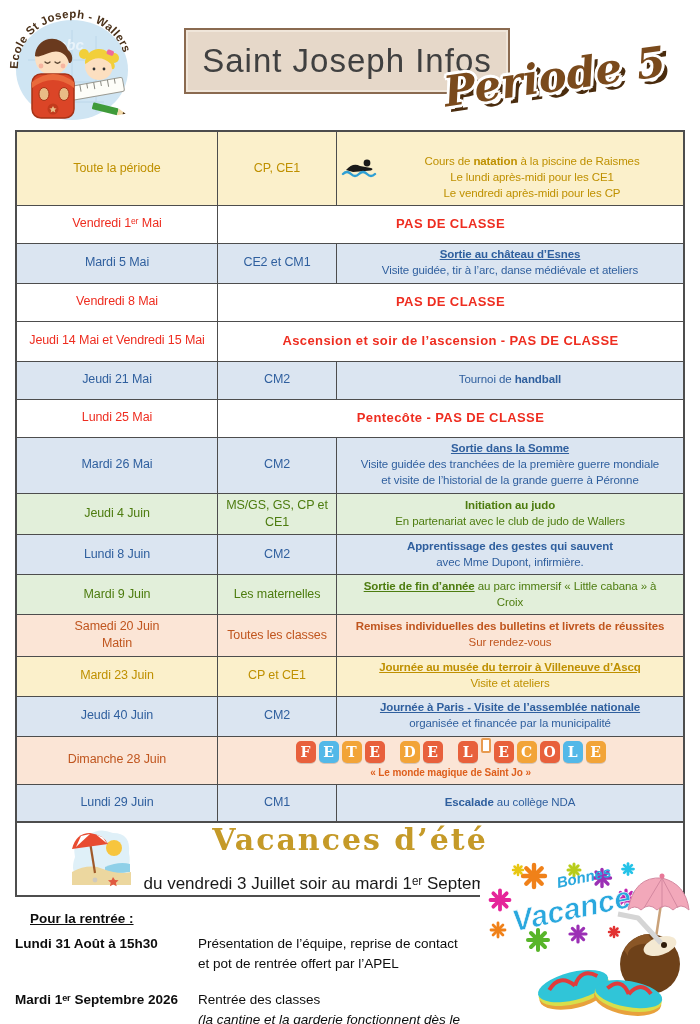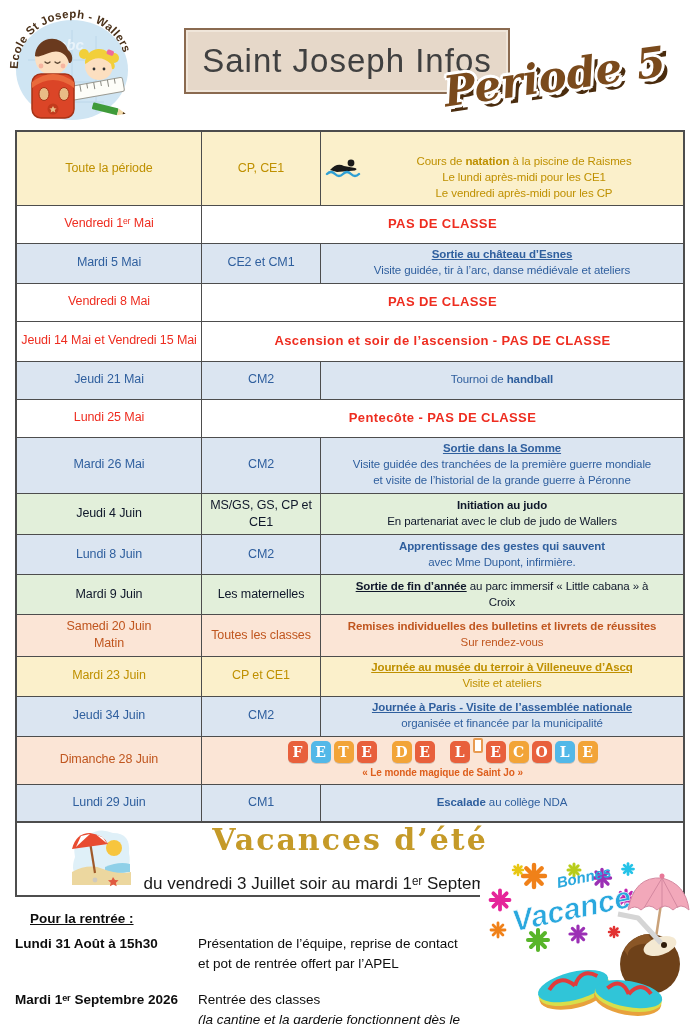--- a/index.html
+++ b/index.html
@@ -25,31 +25,31 @@
   }
   
   table.schedule{
     margin:2px 15px 0;width:670px;border-collapse:collapse;table-layout:fixed;
     border:2px solid #4d4d4d;
   }
   .schedule td{
     border:1px solid #4d4d4d;padding:3px 3px;text-align:center;vertical-align:middle;
     font-size:11.5px;line-height:1.38;letter-spacing:-0.1px;
   }
-  .schedule td.date-cell{width:180px;font-size:12.5px;white-space:pre-line;padding:3px 2px;}
+  .schedule td.date-cell{width:180px;font-size:12.5px;white-space:pre-line;padding:3px 10px;}
   .schedule td.classes-cell{width:112px;font-size:12.5px;}
   .schedule tr{height:40px;}
   .schedule tr:nth-child(1){height:58px;}
   .schedule tr:nth-child(2),.schedule tr:nth-child(4),.schedule tr:nth-child(6),
   .schedule tr:nth-child(7),.schedule tr:nth-child(16){height:38px;}
   .schedule tr:nth-child(8){height:56px;}
   .schedule tr:nth-child(15){height:48px;}
   .theme-cream{background:#fbf0cb;color:#bf9000;}
   .theme-blue {background:#dbe5f1;color:#2f5f9e;}
-  .theme-green{background:#e2efda;color:#0f172a;margin-left:7px;}
+  .theme-green{background:#e2efda;color:#4d7c0f;margin-left:7px;}
   .theme-peach{background:#fbe5d6;color:#c0561f;margin-left:30px;}
   .theme-white{background:#ffffff;color:#ee2d20;}
   .theme-white td.activity-cell{font-size:13px;letter-spacing:0.4px;}
   .b{font-weight:bold;}
   .u{text-decoration:underline;}
   .swim-wrap{display:flex;align-items:center;gap:4px;}
   .swim-wrap .lines{flex:1;margin-top:19px;}
   
   .fete-tiles{display:flex;justify-content:center;align-items:center;gap:3px;margin:1px 0 3px;}
   .tile{
@@ -260,21 +260,21 @@
           <td class="date-cell">Mardi 23 Juin</td>
           <td class="classes-cell">CP et CE1</td>
           <td class="activity-cell">
             <div class="lines">
               <div class="line"><span class="b u">Journée au musée du terroir à Villeneuve d’Ascq</span></div>
               <div class="line"><span>Visite et ateliers</span></div>
             </div>
           </td>
         </tr>
         <tr class="theme-blue">
-          <td class="date-cell">Jeudi 34 Juin</td>
+          <td class="date-cell">Jeudi 40 Juin</td>
           <td class="classes-cell">CM2</td>
           <td class="activity-cell">
             <div class="lines">
               <div class="line"><span class="b u">Journée à Paris - Visite de l’assemblée nationale</span></div>
               <div class="line"><span>organisée et financée par la municipalité</span></div>
             </div>
           </td>
         </tr>
         <tr class="theme-peach">
           <td class="date-cell">Dimanche 28 Juin</td>

